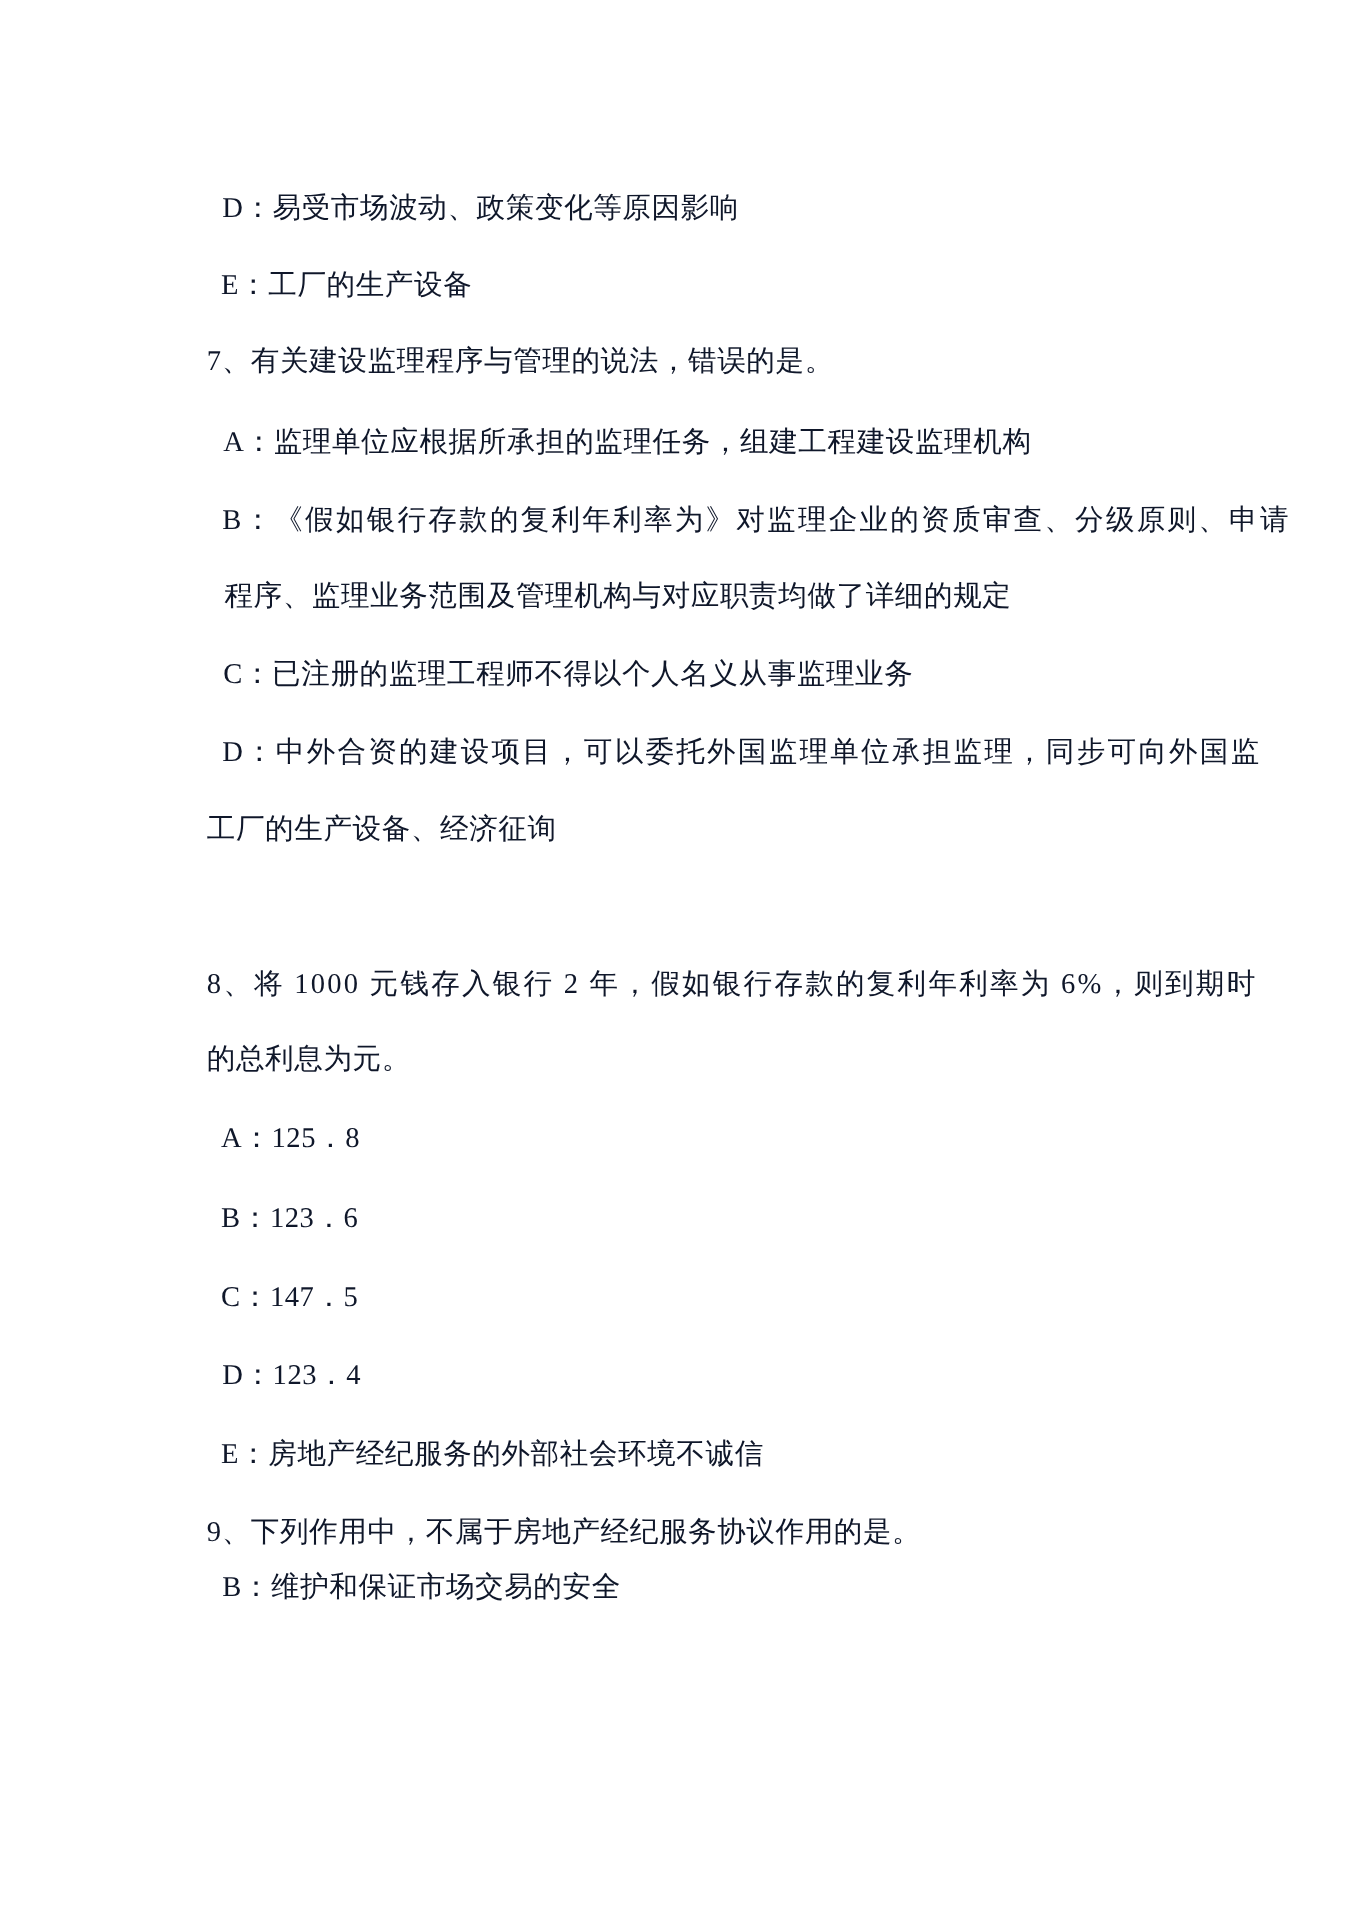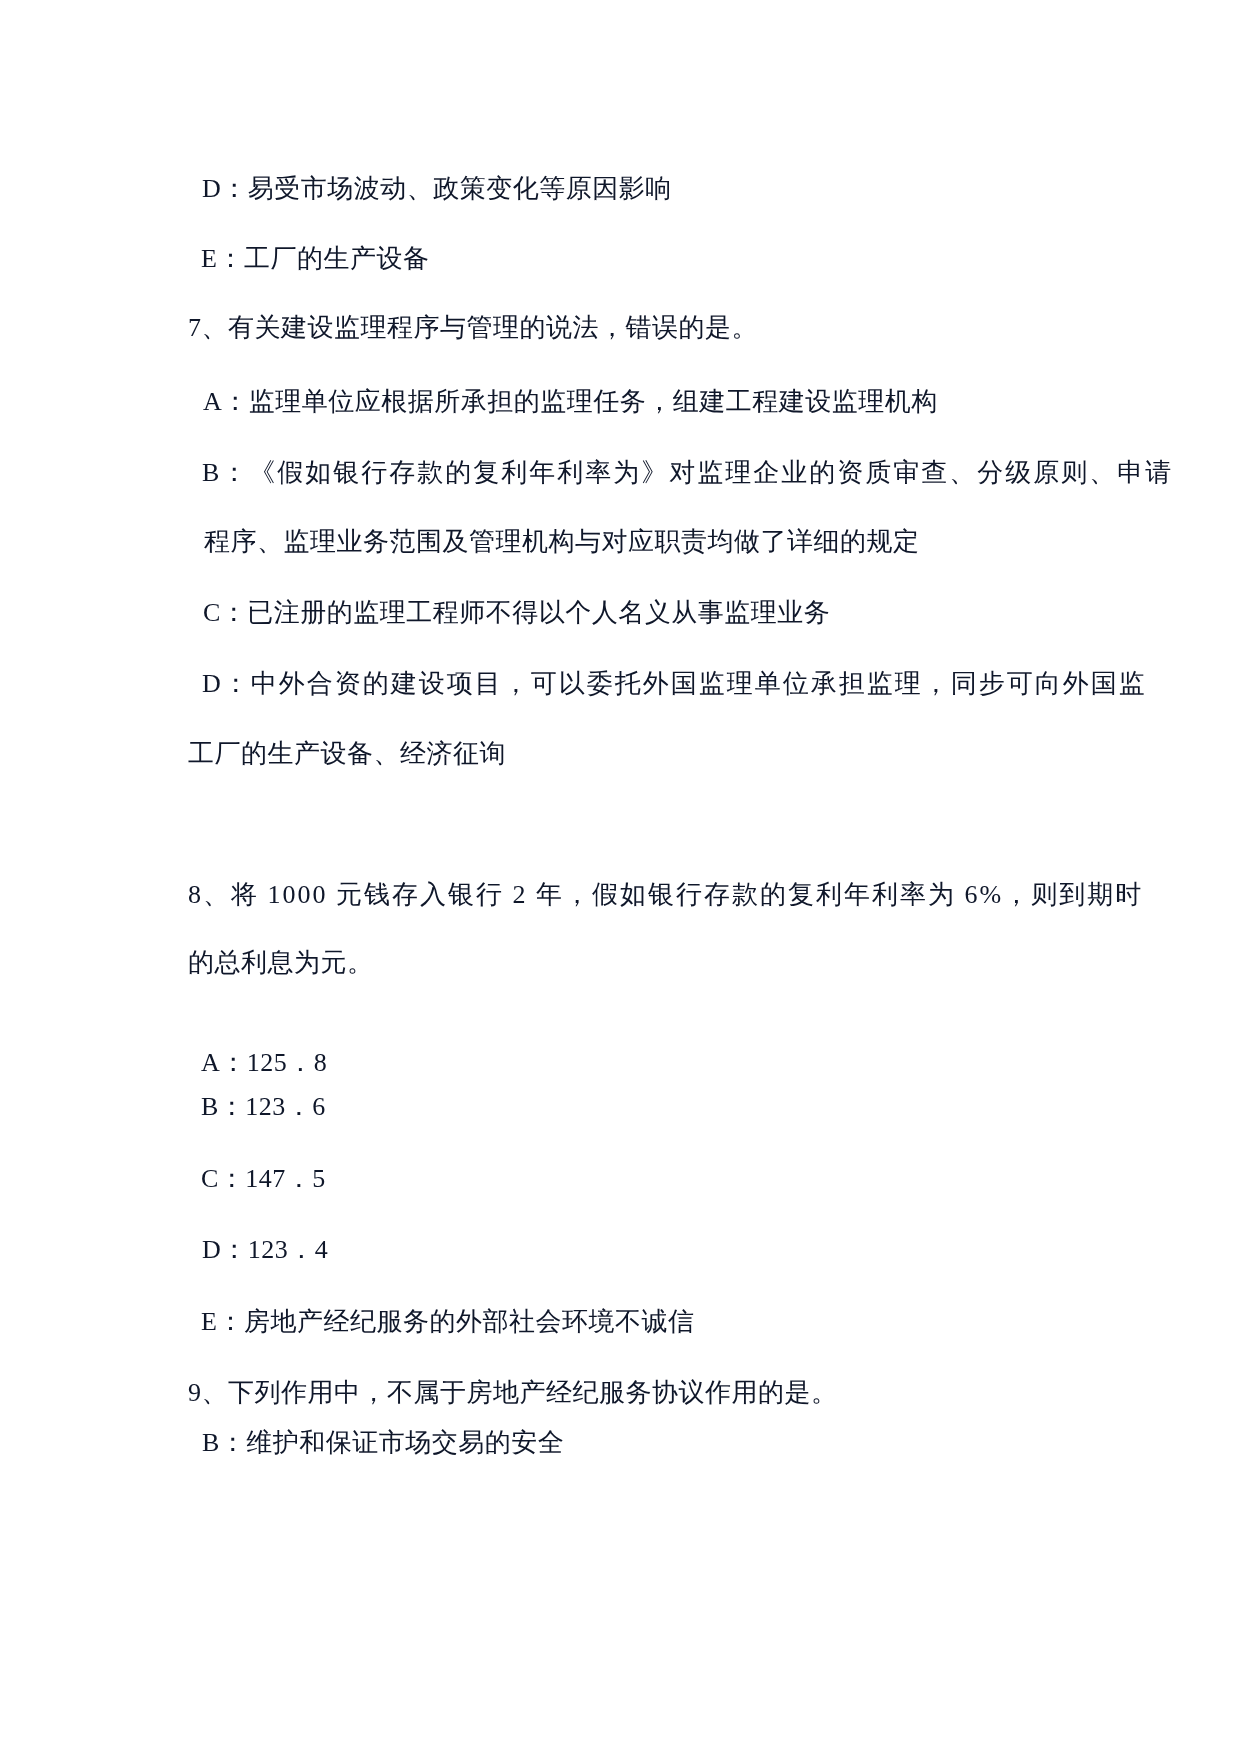--- a/index.html
+++ b/index.html
@@ -35,20 +35,20 @@
     <div class="doc-line" style="left: 201px; top: 242px;">E：工厂的生产设备</div>
     <div class="doc-line" style="left: 188px; top: 311px;">7、有关建设监理程序与管理的说法，错误的是。</div>
     <div class="doc-line" style="left: 203px; top: 385px;">A：监理单位应根据所承担的监理任务，组建工程建设监理机构</div>
     <div class="doc-line stretched" style="left: 202px; top: 456px;">B：《假如银行存款的复利年利率为》对监理企业的资质审查、分级原则、申请</div>
     <div class="doc-line" style="left: 188px; top: 525px; margin-left: 16px;">程序、监理业务范围及管理机构与对应职责均做了详细的规定</div>
     <div class="doc-line" style="left: 203px; top: 596px;">C：已注册的监理工程师不得以个人名义从事监理业务</div>
     <div class="doc-line stretched" style="left: 202px; top: 667px;">D：中外合资的建设项目，可以委托外国监理单位承担监理，同步可向外国监</div>
     <div class="doc-line" style="left: 188px; top: 737px;">工厂的生产设备、经济征询</div>
     <div class="doc-line stretched" style="left: 188px; top: 878px;">8、将 1000 元钱存入银行 2 年，假如银行存款的复利年利率为 6%，则到期时</div>
     <div class="doc-line" style="left: 188px; top: 946px;">的总利息为元。</div>
-    <div class="doc-line" style="left: 201px; top: 1046px;">A：125．8</div>
+    <div class="doc-line" style="left: 201px; top: 1018px;">A：125．8</div>
     <div class="doc-line" style="left: 201px; top: 1090px;">B：123．6</div>
     <div class="doc-line" style="left: 201px; top: 1162px;">C：147．5</div>
     <div class="doc-line" style="left: 202px; top: 1233px;">D：123．4</div>
     <div class="doc-line" style="left: 201px; top: 1305px;">E：房地产经纪服务的外部社会环境不诚信</div>
     <div class="doc-line" style="left: 188px; top: 1376px;">9、下列作用中，不属于房地产经纪服务协议作用的是。</div>
     <div class="doc-line" style="left: 202px; top: 1426px;">B：维护和保证市场交易的安全</div>
   </div>
 
 </body></html>

